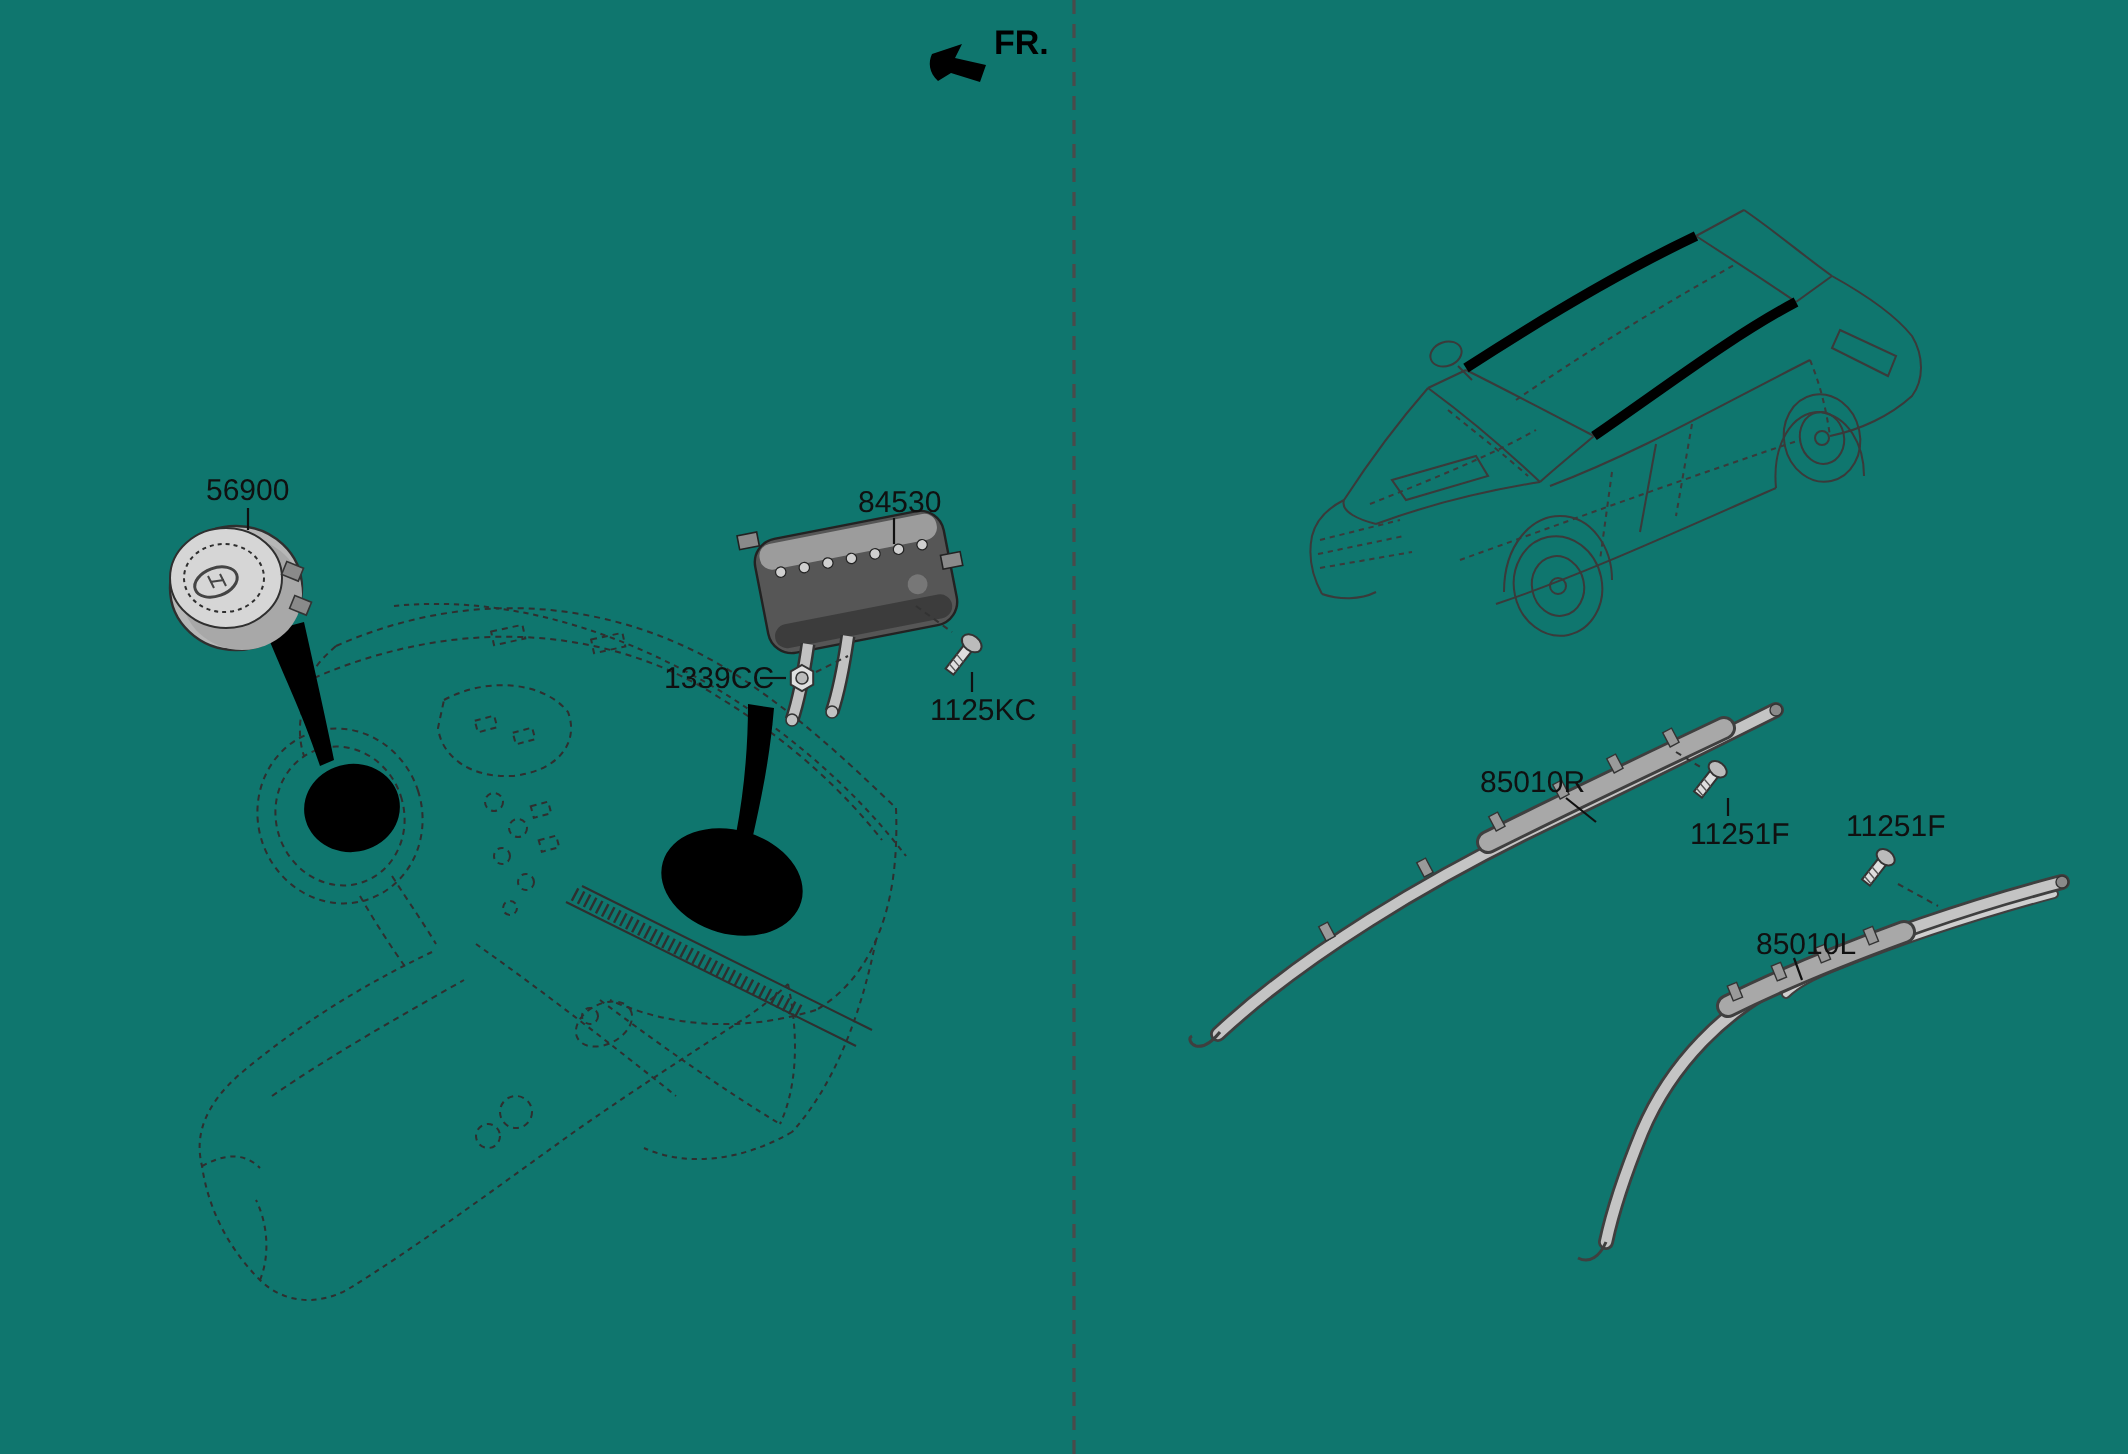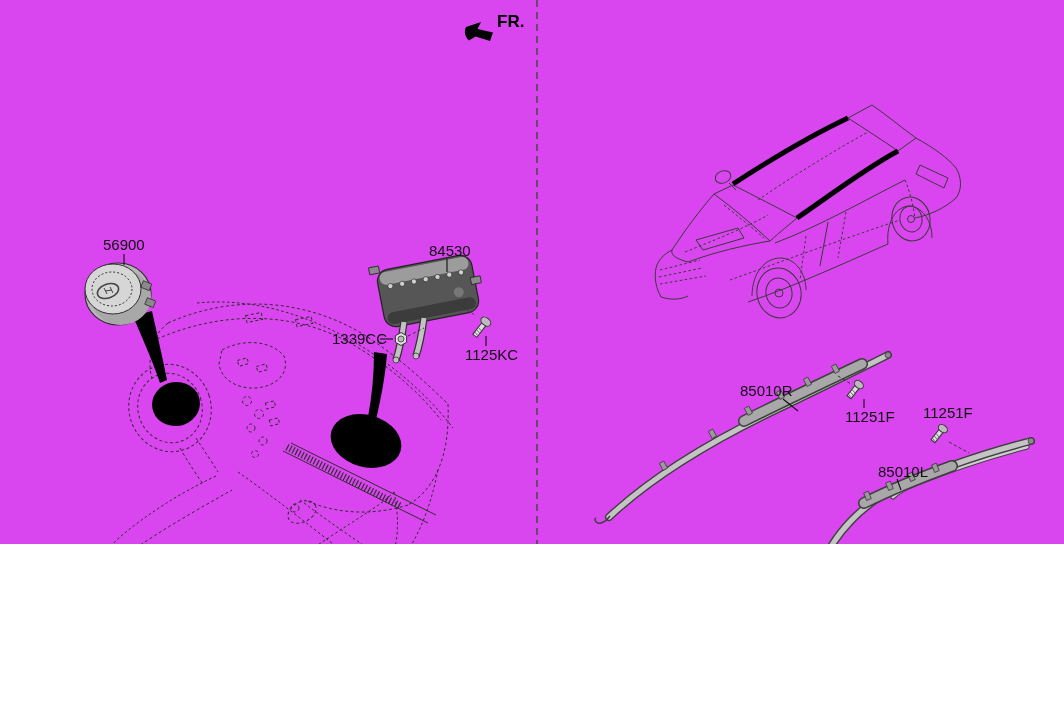--- a/index.html
+++ b/index.html
@@ -1,16 +1,16 @@
 <!DOCTYPE html>
 <html><head>
 <meta charset="utf-8">
 <style>
   html,body{margin:0;padding:0;background:#ffffff;}
-  .stage{position:relative;width:1064px;height:544px;background:#d946ef;overflow:hidden;
+  .stage{position:relative;width:1064px;height:727px;background:#0f766e;overflow:hidden;
          font-family:"Liberation Sans", sans-serif;}
   svg{display:block;}
   text.lbl{font-family:"Liberation Sans", sans-serif;font-size:15px;fill:#101010;}
   text.fr{font-family:"Liberation Sans", sans-serif;font-size:17px;font-weight:600;fill:#000;}
   .sketch{stroke:#2f2f2f;fill:none;stroke-width:1;}
   .dot{stroke-dasharray:2.6,2.4;}
   .dash{stroke-dasharray:3,2.5;}
 </style>
 </head>
 <body>

